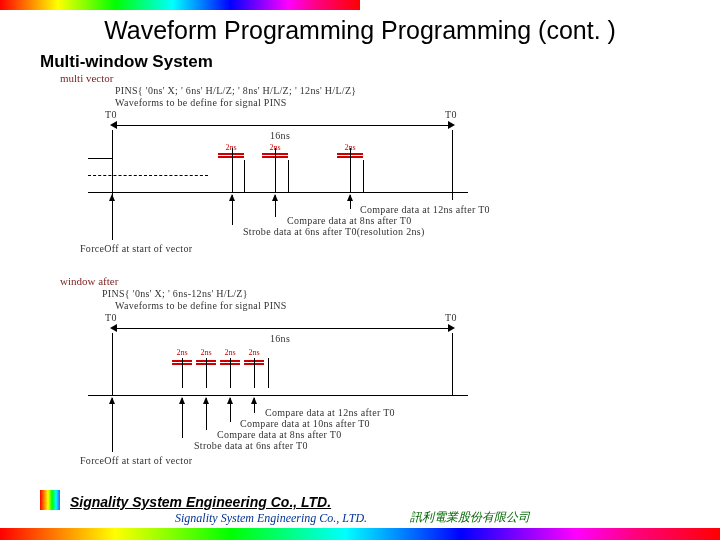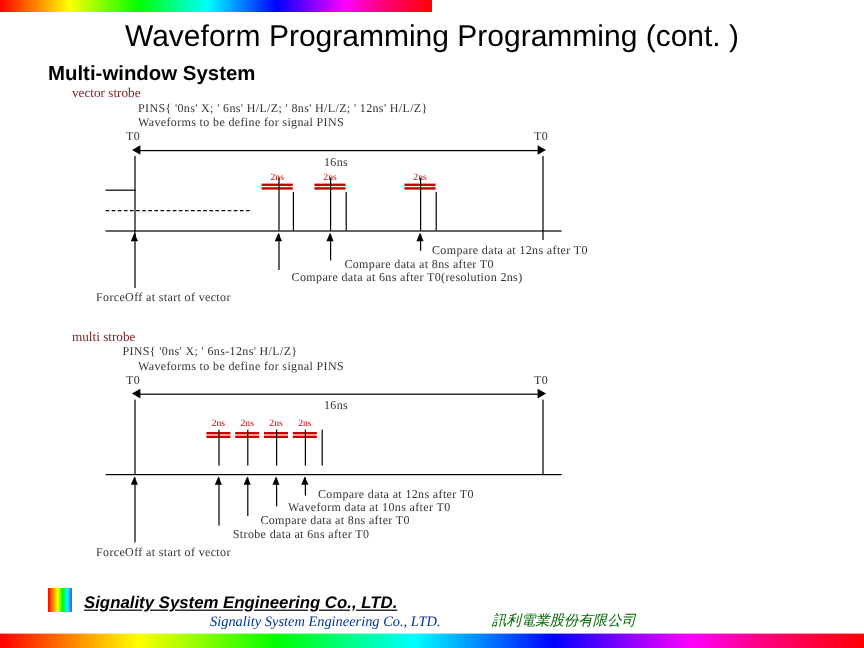--- a/index.html
+++ b/index.html
@@ -99,21 +99,21 @@
 </style>
 </head>
 <body>
 
 <div class="rainbow top"></div>
 <div class="rainbow bottom"></div>
 
 <div class="title">Waveform Programming Programming (cont. )</div>
 <div class="subtitle">Multi-window System</div>
 
-<div class="new-times code-brown" style="top:72px;left:60px;font-size:11px">vector strobe</div>
+<div class="new-times code-brown" style="top:72px;left:60px;font-size:11px">multi vector</div>
 <div class="new-times blurry" style="top:85px;left:115px">PINS{   '0ns'   X; '   6ns'   H/L/Z; '   8ns'   H/L/Z; '  12ns'   H/L/Z}</div>
 <div class="new-times blurry" style="top:97px;left:115px">Waveforms to be define for signal PINS</div>
 <div class="new-times blurry" style="top:109px;left:105px">T0</div>
 <div class="new-times blurry" style="top:109px;left:445px">T0</div>
 
 <div class="axis" style="top:118px;left:110px;width:345px">
   <div class="axis-arrow left" style="left:0"></div>
   <div class="axis-line" style="left:5px;width:335px"></div>
   <div class="axis-arrow right" style="right:0"></div>
 </div>
@@ -141,24 +141,24 @@
 <div class="tick" style="top:160px;left:363px;height:32px"></div>
 <div class="hline" style="top:192px;left:88px;width:380px"></div>
 
 <div class="arrow up" style="top:195px;left:112px;height:45px"></div>
 <div class="arrow up" style="top:195px;left:232px;height:30px"></div>
 <div class="arrow up" style="top:195px;left:275px;height:22px"></div>
 <div class="arrow up" style="top:195px;left:350px;height:14px"></div>
 
 <div class="new-times blurry" style="top:204px;left:360px">Compare data at 12ns after T0</div>
 <div class="new-times blurry" style="top:215px;left:287px">Compare data at 8ns after T0</div>
-<div class="new-times blurry" style="top:226px;left:243px">Compare data at 6ns after T0(resolution 2ns)</div>
+<div class="new-times blurry" style="top:226px;left:243px">Strobe data at 6ns after T0(resolution 2ns)</div>
 <div class="new-times blurry" style="top:243px;left:80px">ForceOff at start of vector</div>
 
-<div class="new-times code-brown" style="top:275px;left:60px;font-size:11px">multi strobe</div>
+<div class="new-times code-brown" style="top:275px;left:60px;font-size:11px">window after</div>
 <div class="new-times blurry" style="top:288px;left:102px">PINS{   '0ns'   X; '   6ns-12ns'   H/L/Z}</div>
 <div class="new-times blurry" style="top:300px;left:115px">Waveforms to be define for signal PINS</div>
 <div class="new-times blurry" style="top:312px;left:105px">T0</div>
 <div class="new-times blurry" style="top:312px;left:445px">T0</div>
 
 <div class="axis" style="top:321px;left:110px;width:345px">
   <div class="axis-arrow left" style="left:0"></div>
   <div class="axis-line" style="left:5px;width:335px"></div>
   <div class="axis-arrow right" style="right:0"></div>
 </div>
@@ -186,21 +186,21 @@
 <div class="tick" style="top:358px;left:268px;height:30px"></div>
 <div class="hline" style="top:395px;left:88px;width:380px"></div>
 
 <div class="arrow up" style="top:398px;left:112px;height:54px"></div>
 <div class="arrow up" style="top:398px;left:182px;height:40px"></div>
 <div class="arrow up" style="top:398px;left:206px;height:32px"></div>
 <div class="arrow up" style="top:398px;left:230px;height:24px"></div>
 <div class="arrow up" style="top:398px;left:254px;height:15px"></div>
 
 <div class="new-times blurry" style="top:407px;left:265px">Compare data at 12ns after T0</div>
-<div class="new-times blurry" style="top:418px;left:240px">Waveform data at 10ns after T0</div>
+<div class="new-times blurry" style="top:418px;left:240px">Compare data at 10ns after T0</div>
 <div class="new-times blurry" style="top:429px;left:217px">Compare data at 8ns after T0</div>
 <div class="new-times blurry" style="top:440px;left:194px">Strobe data at 6ns after T0</div>
 <div class="new-times blurry" style="top:455px;left:80px">ForceOff at start of vector</div>
 
 <div class="sq"></div>
 <div class="company">Signality System Engineering Co., LTD.</div>
 <div class="footer-text" style="left:175px;color:#003399">Signality System Engineering Co., LTD.</div>
 <div class="footer-text" style="left:410px;color:#006600">訊利電業股份有限公司</div>
 
 </body></html>

